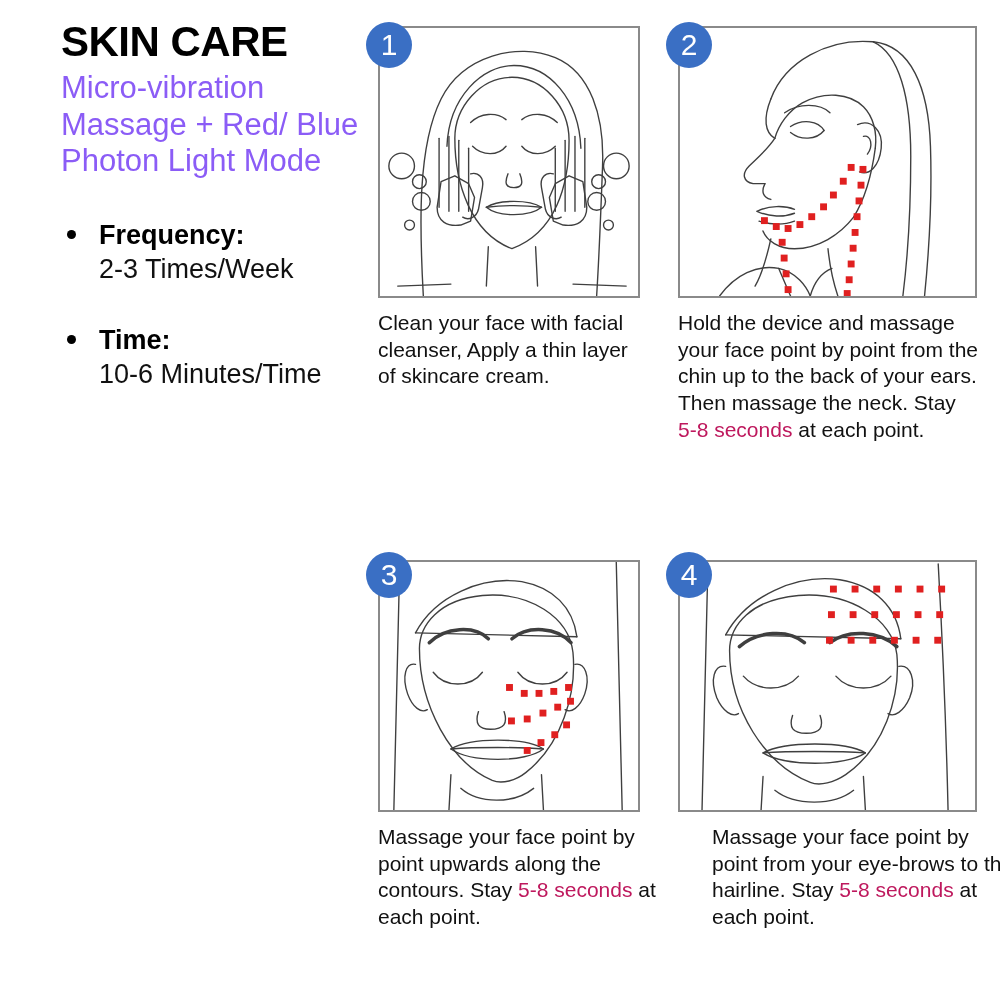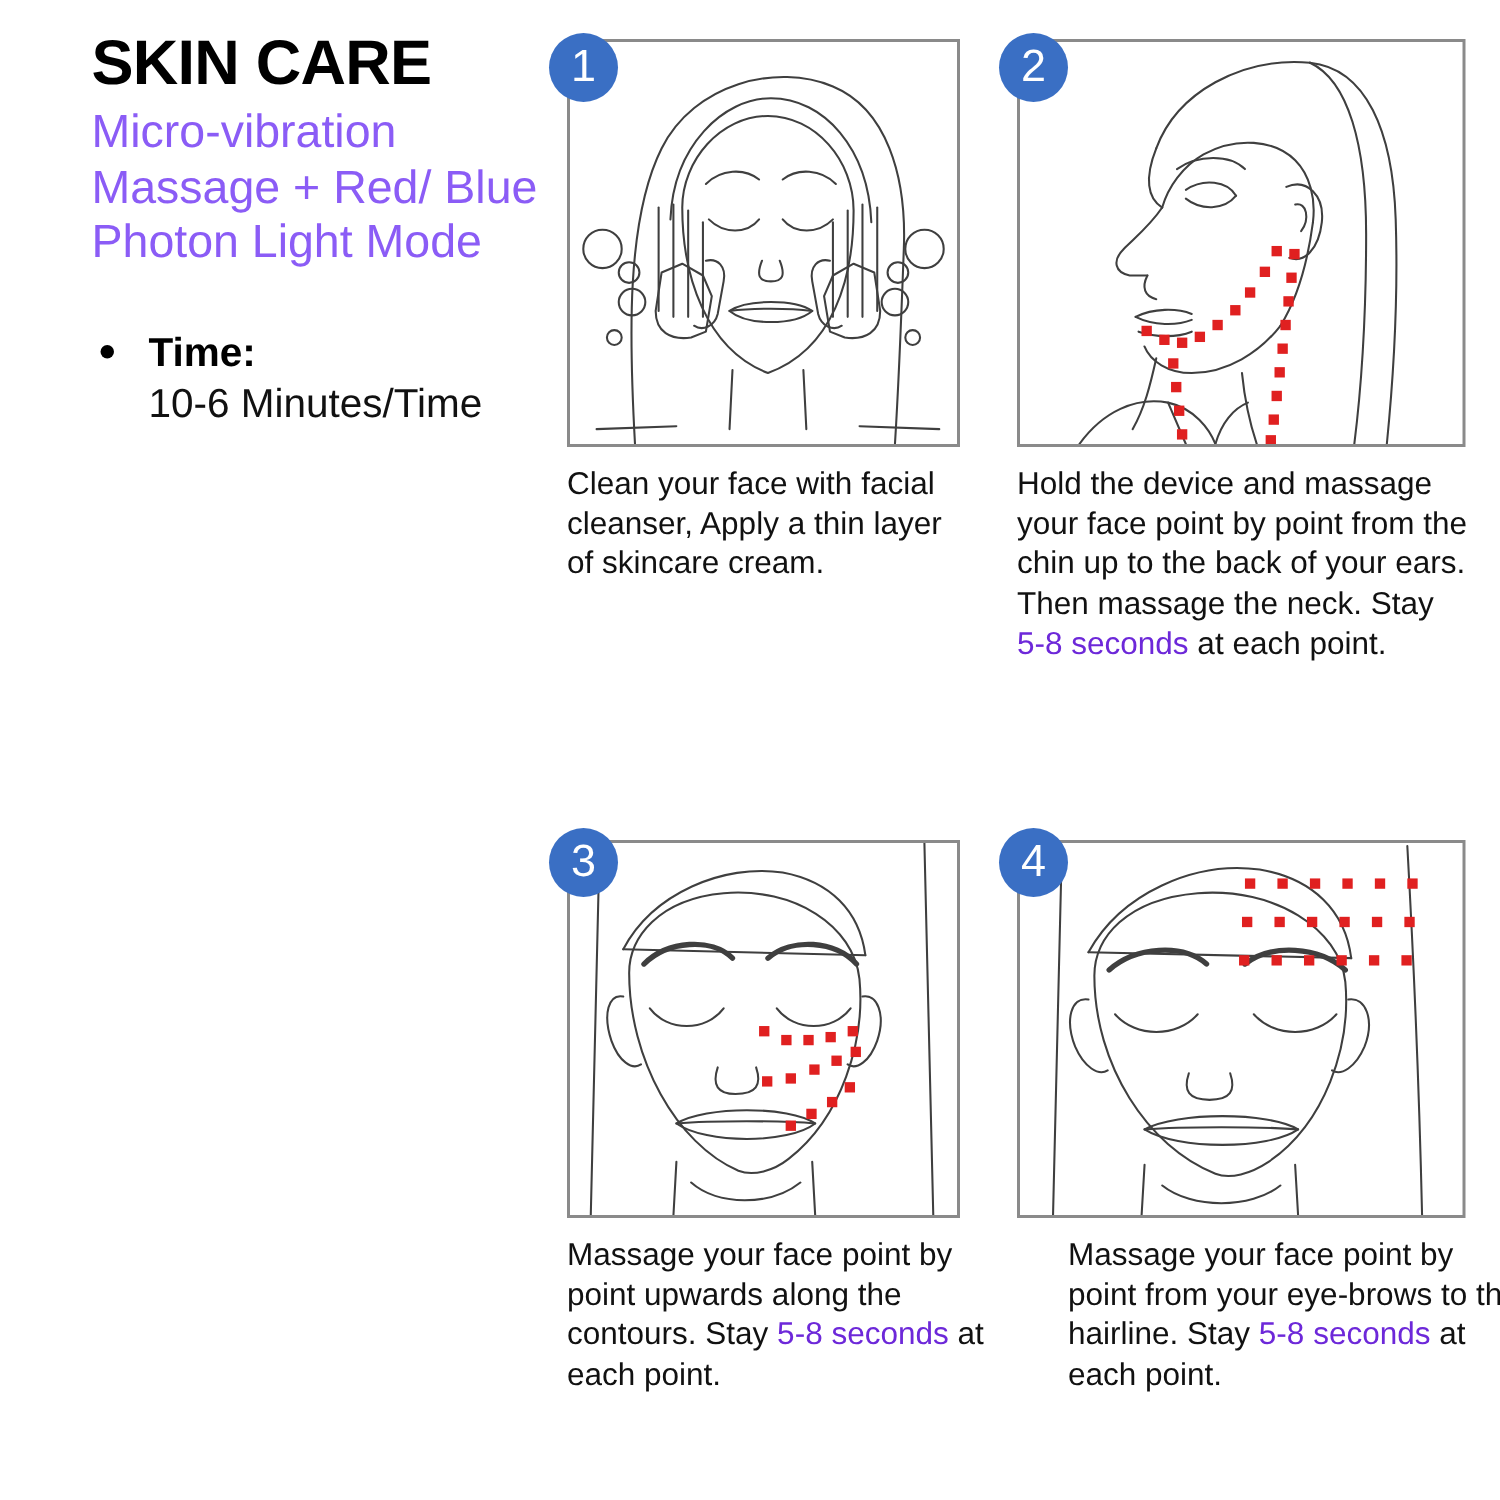--- a/index.html
+++ b/index.html
@@ -25,34 +25,39 @@
   
   .step{position:absolute;}
   .panel{position:absolute;border:2px solid #8a8a8a;background:#fff;
          box-sizing:border-box;overflow:hidden;}
   .panel svg{display:block;width:100%;height:100%;}
   .badge{position:absolute;width:46px;height:46px;border-radius:50%;
          background:#3a6fc4;color:#fff;font-size:30px;font-weight:400;
          display:flex;align-items:center;justify-content:center;
          z-index:5;line-height:1;}
   .caption{position:absolute;font-size:21px;line-height:1.27;color:#111;}
-  .hl{color:#6d28d9;}
+  .hl{color:#be185d;}
 </style>
 </head>
 <body>
 
 <div class="page">
 
   <div class="left-col">
     <h1 class="title">
       <span class="l1">SKIN CARE</span>
     </h1>
     <p class="subtitle">Micro-vibration Massage + Red/ Blue Photon Light Mode</p>
 
     <ul class="spec-list">
+      <li class="spec-item">
+        <span class="spec-bullet"></span>
+        <span class="spec-label">Frequency:</span>
+        <span class="spec-value">2-3 Times/Week</span>
+      </li>
       <li class="spec-item">
         <span class="spec-bullet"></span>
         <span class="spec-label">Time:</span>
         <span class="spec-value">10-6 Minutes/Time</span>
       </li>
     </ul>
   </div>
 
   <div class="step">
     <div class="panel" style="left:378px;top:26px;width:262px;height:272px;">

